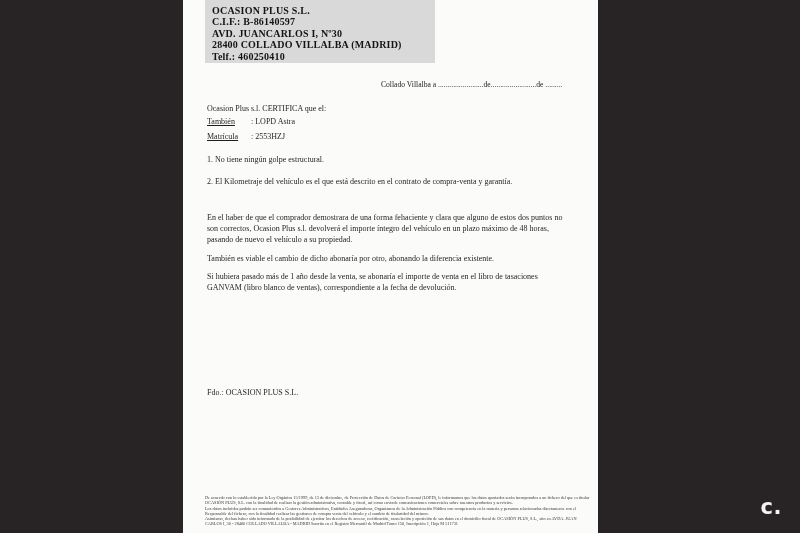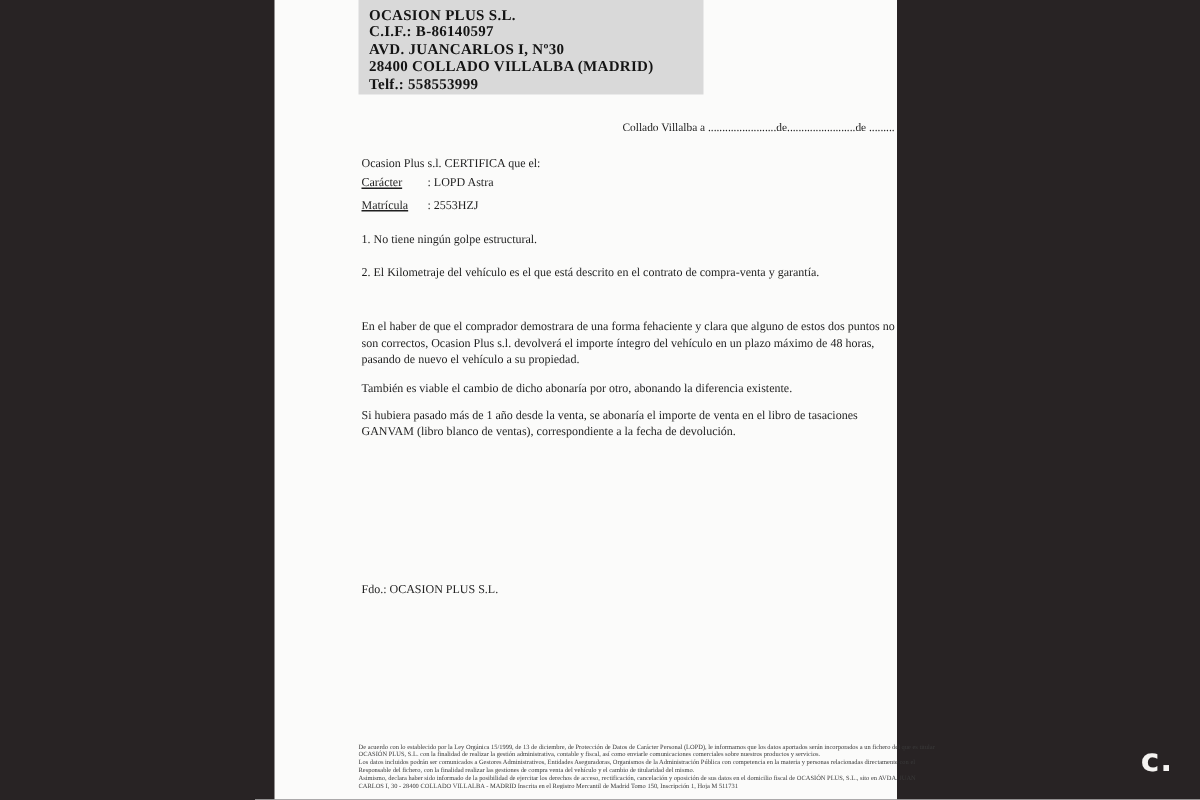--- a/index.html
+++ b/index.html
@@ -6,21 +6,21 @@
   html,body { width:800px; height:533px; overflow:hidden; }
   body {
     background:#282324;
     font-family:"Liberation Serif","DejaVu Serif",serif;
     position:relative;
   }
   #paper {
     position:absolute; left:183px; top:0; width:415px; height:533px;
     background:#fbfbfa; color:#1c1c1c;
   }
-  .abs { position:absolute;margin-left:34px; }
+  .abs { position:absolute; }
   #company-box {
     left:22px; top:0; width:230px; height:63px;
     background:#d9d9d9; padding:5px 6px 0 7px;
   }
   #company-box div {
     font-weight:bold; font-size:10px; line-height:11.4px;
     letter-spacing:.2px; color:#141414; white-space:nowrap;
   }
   .dateline {
     left:198px; top:80px; font-size:7.6px; color:#222; white-space:nowrap;
@@ -56,29 +56,29 @@
 </head>
 <body>
 
 <div id="paper">
 
   <div id="company-box" class="abs">
     <div>OCASION PLUS S.L.</div>
     <div>C.I.F.: B-86140597</div>
     <div>AVD. JUANCARLOS I, Nº30</div>
     <div>28400 COLLADO VILLALBA (MADRID)</div>
-    <div>Telf.: 558553999</div>
+    <div>Telf.: 460250410</div>
   </div>
 
   <div class="abs dateline">Collado Villalba a ........................de........................de .........</div>
 
   <div class="abs body-txt cert">Ocasion Plus s.l. CERTIFICA que el:</div>
 
   <div class="abs body-txt veh">
-    <span class="ul">Carácter</span><span class="gap"></span><span>: LOPD Astra</span>
+    <span class="ul">También</span><span class="gap"></span><span>: LOPD Astra</span>
   </div>
 
   <div class="abs body-txt mat">
     <span class="ul">Matrícula</span><span class="gap"></span><span>: 2553HZJ</span>
   </div>
 
   <div class="abs body-txt p1">1. No tiene ningún golpe estructural.</div>
   <div class="abs body-txt p2">2. El Kilometraje del vehículo es el que está descrito en el contrato de compra-venta y garantía.</div>
 
   <div class="abs para para1">

